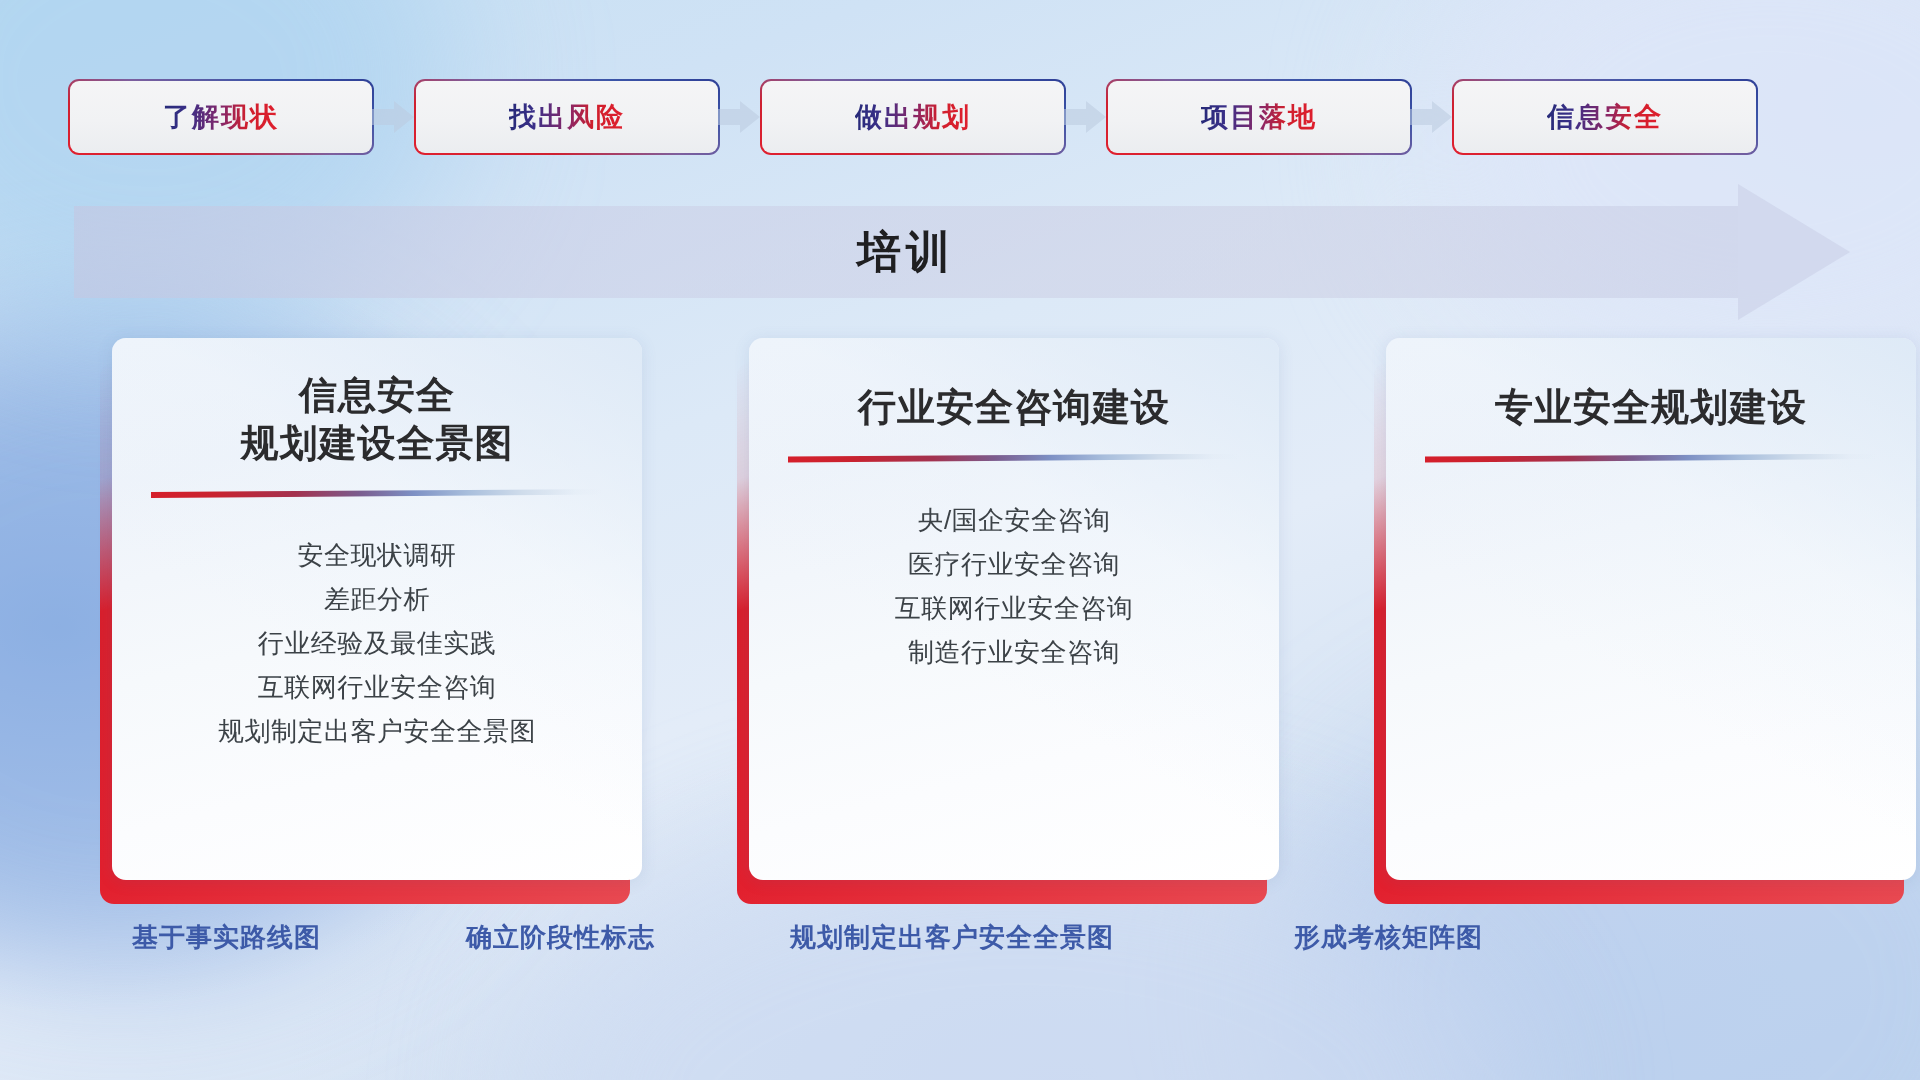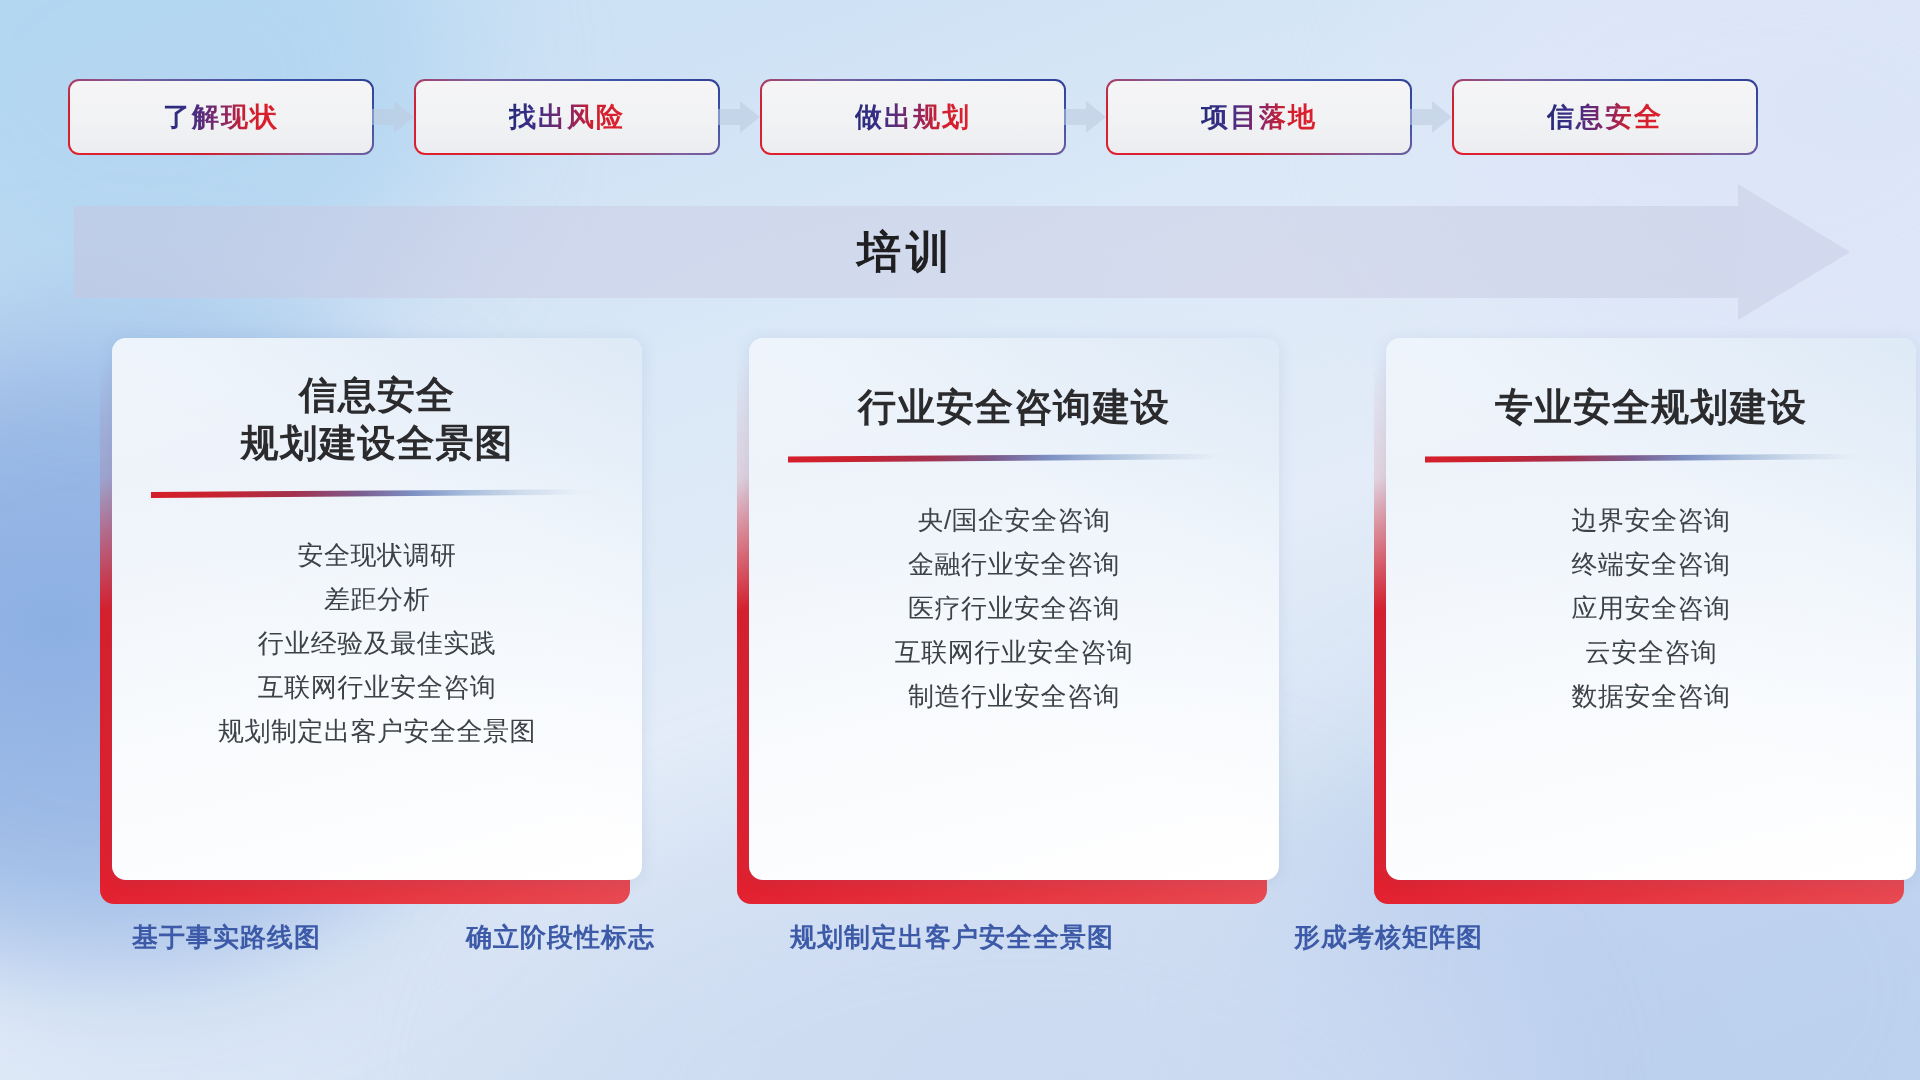--- a/index.html
+++ b/index.html
@@ -351,45 +351,37 @@
       <div class="accent"></div>
       <div class="card">
         <div class="sheen"></div>
         <div class="card-inner">
           <div class="card-title">行业安全咨询建设</div>
           <div class="divider">
               <div class="bar"></div>
             </div>
           <div class="card-list">
             <div class="item">央/国企安全咨询</div>
-            <div class="item">金融行业安全咨询</div>
             <div class="item">医疗行业安全咨询</div>
             <div class="item">互联网行业安全咨询</div>
             <div class="item">制造行业安全咨询</div>
           </div>
         </div>
       </div>
     </div>
 
     <div class="card-wrap">
       <div class="accent"></div>
       <div class="card">
         <div class="sheen"></div>
         <div class="card-inner">
           <div class="card-title">专业安全规划建设</div>
           <div class="divider">
               <div class="bar"></div>
             </div>
-          <div class="card-list">
-            <div class="item">边界安全咨询</div>
-            <div class="item">终端安全咨询</div>
-            <div class="item">应用安全咨询</div>
-            <div class="item">云安全咨询</div>
-            <div class="item">数据安全咨询</div>
-          </div>
         </div>
       </div>
     </div>
 
   </div>
 
   <div id="captions">
     <div class="caption cap0">基于事实路线图</div>
     <div class="caption cap1">确立阶段性标志</div>
     <div class="caption cap2">规划制定出客户安全全景图</div>

